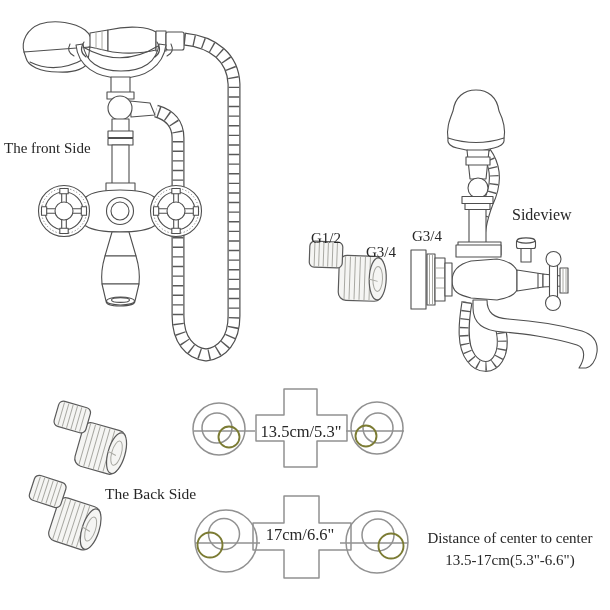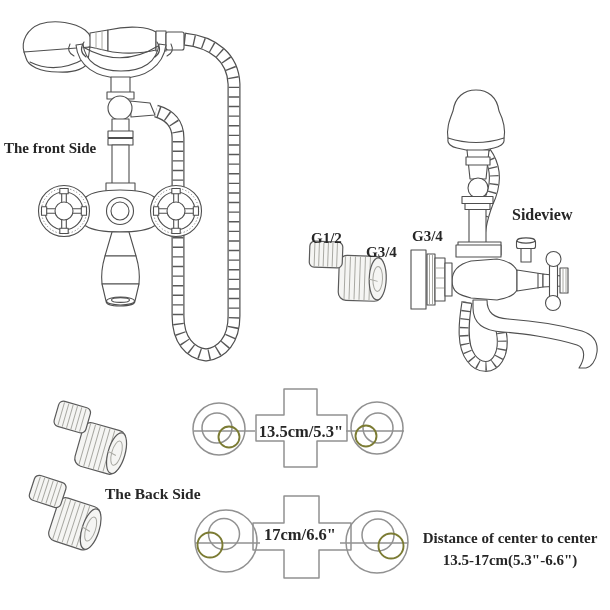--- a/index.html
+++ b/index.html
@@ -1,16 +1,16 @@
 <!DOCTYPE html>
 <html><head>
 <meta charset="utf-8">
 <style>
   html,body{margin:0;padding:0;background:#ffffff;}
-  .canvas{position:relative;width:610px;height:610px;background:#ffffff;overflow:hidden;font-weight:bold;}
+  .canvas{position:relative;width:610px;height:610px;background:#ffffff;overflow:hidden;}
   svg{display:block;}
   .ln{fill:none;stroke:#4f4f4f;stroke-width:1.1;stroke-linejoin:round;stroke-linecap:round;}
   .wf{fill:#ffffff;stroke:#4f4f4f;stroke-width:1.1;stroke-linejoin:round;}
   .fitA{fill:#f5f5f3;stroke:#5a5a5a;stroke-width:1.2;stroke-linejoin:round;}
   .thread{fill:none;stroke:#a8a8a2;stroke-width:1;}
   .hoseC{fill:none;stroke:#4f4f4f;stroke-width:13;stroke-linecap:butt;}
   .hoseW{fill:none;stroke:#ffffff;stroke-width:10.6;stroke-linecap:butt;}
   .hoseR{fill:none;stroke:#585858;stroke-width:10.6;stroke-linecap:butt;stroke-dasharray:1.4 8.2;}
   .hoseC2{fill:none;stroke:#4f4f4f;stroke-width:11;}
   .hoseW2{fill:none;stroke:#ffffff;stroke-width:8.8;}

